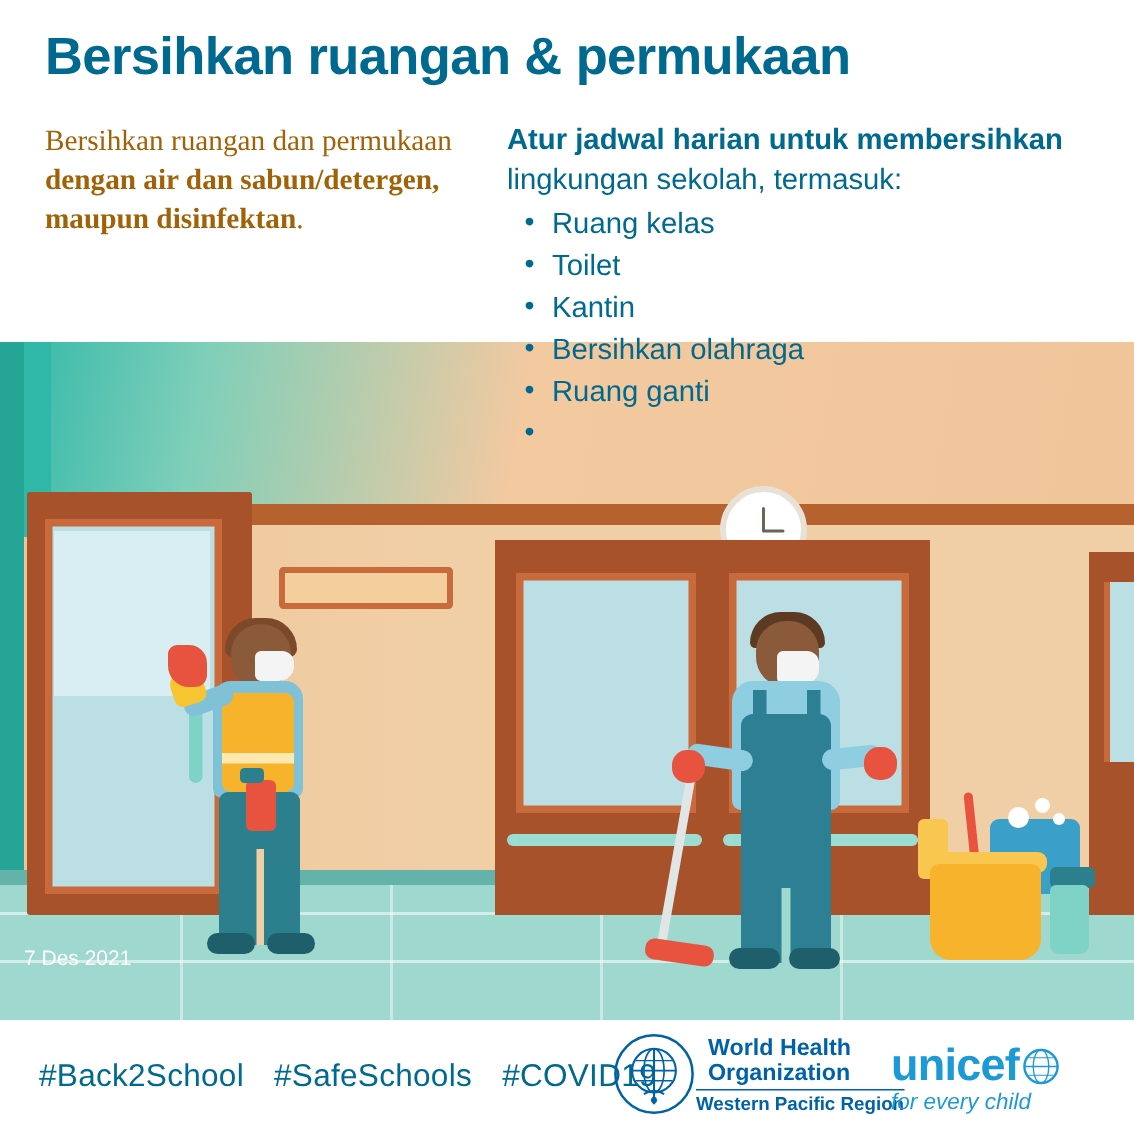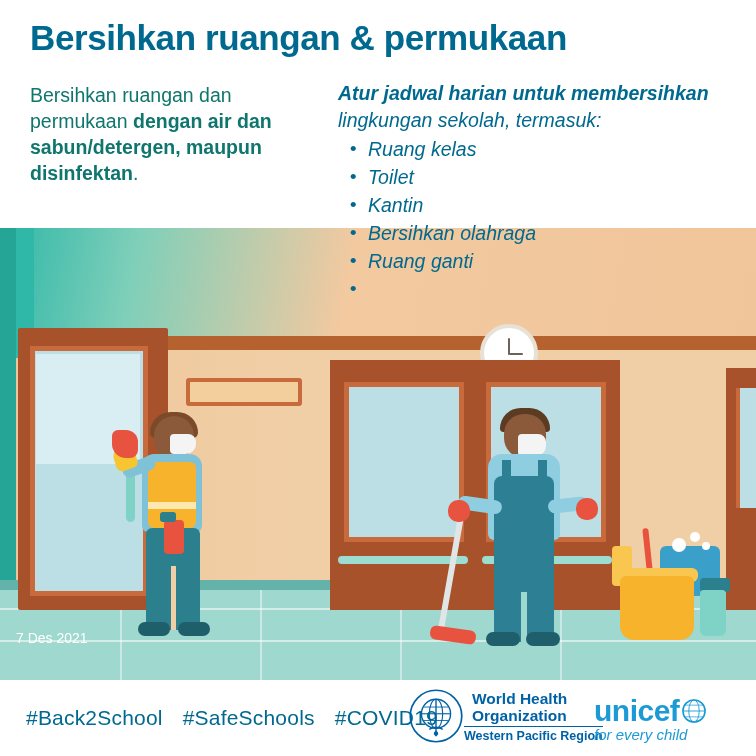--- a/index.html
+++ b/index.html
@@ -23,26 +23,26 @@
     z-index:30;
   }
   .headline {
     position:absolute; left:30px; top:18px;
     font-size:35px; font-weight:bold; color:#00698f;
     letter-spacing:-0.4px;
     white-space:nowrap;
   }
   .col-left {
     position:absolute; left:30px; top:82px; width:280px;
-    font-size:19.5px; line-height:26px; color:#0f766e;
+    font-size:19.5px; line-height:26px; color:#a16207;font-family:Liberation Serif, serif;
   }
   .col-left b { font-weight:bold; }
   .col-right {
     position:absolute; left:338px; top:80px; width:400px;
-    font-size:19.5px; line-height:26.5px; color:#00698f;font-style:italic;
+    font-size:19.5px; line-height:26.5px; color:#00698f;
   }
   .col-right b { font-weight:bold; }
   .bullets { margin-top:2px; }
   .bullet {
     display:flex; align-items:flex-start;
     font-size:19.5px; line-height:28px; color:#00698f;
   }
   .bullet .dot {
     width:30px; flex:0 0 30px; text-align:center;
     font-size:19px; line-height:28px;

